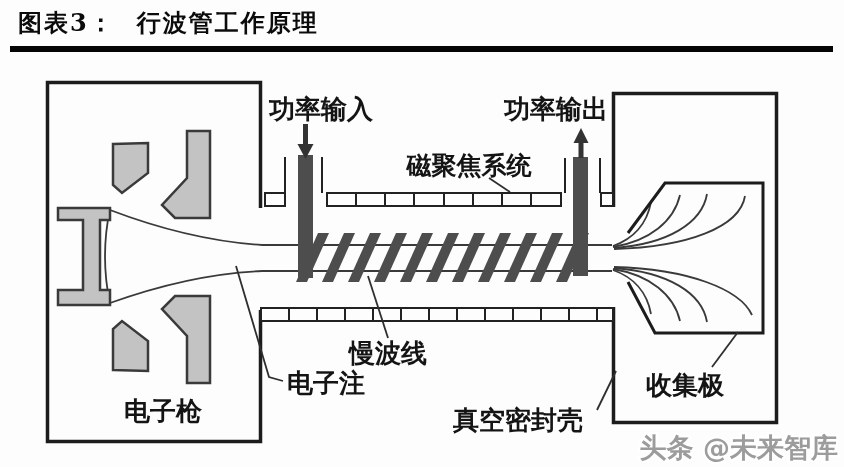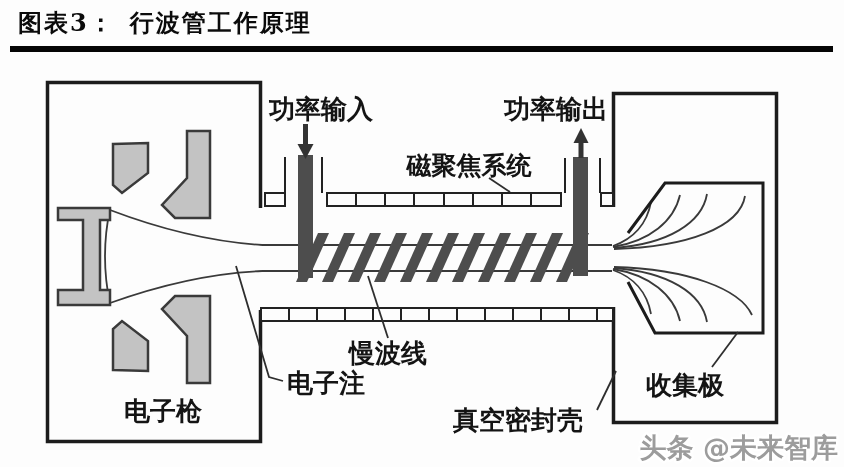--- a/index.html
+++ b/index.html
@@ -6,21 +6,21 @@
   body{
     width:844px;height:467px;position:relative;overflow:hidden;
     background:#fdfdfd;
     font-family:"DejaVu Serif","Liberation Serif",serif;
   }
   .caption{
     position:absolute;left:18px;top:7px;
     font-size:24px;font-weight:bold;color:#0b0b0b;
     letter-spacing:2px;white-space:nowrap;
   }
-  .caption .cap-title{margin-left:15px;}
+  .caption .cap-title{margin-left:22px;}
   .cap-rule{
     position:absolute;left:10px;top:46px;width:823px;height:6px;
     background:#050505;
   }
   svg{position:absolute;left:0;top:0;}
   .s35{stroke:#1c1c1c;stroke-width:3.5;fill:none;stroke-linejoin:miter;}
   .s3{stroke:#1c1c1c;stroke-width:3;fill:none;}
   .s2{stroke:#222;stroke-width:2;fill:#fdfdfd;}
   .w2{stroke:#222;stroke-width:2;fill:none;}
   .thin{stroke:#3a3a3a;stroke-width:1.8;fill:none;}

